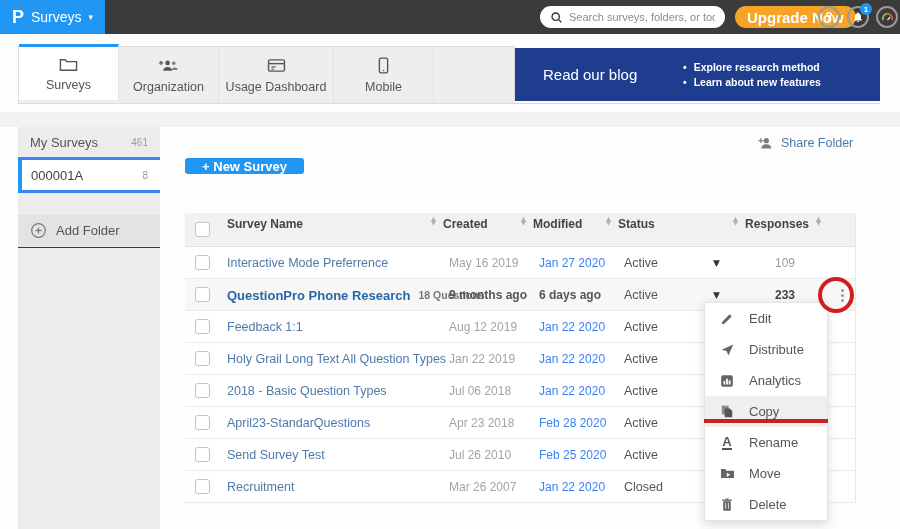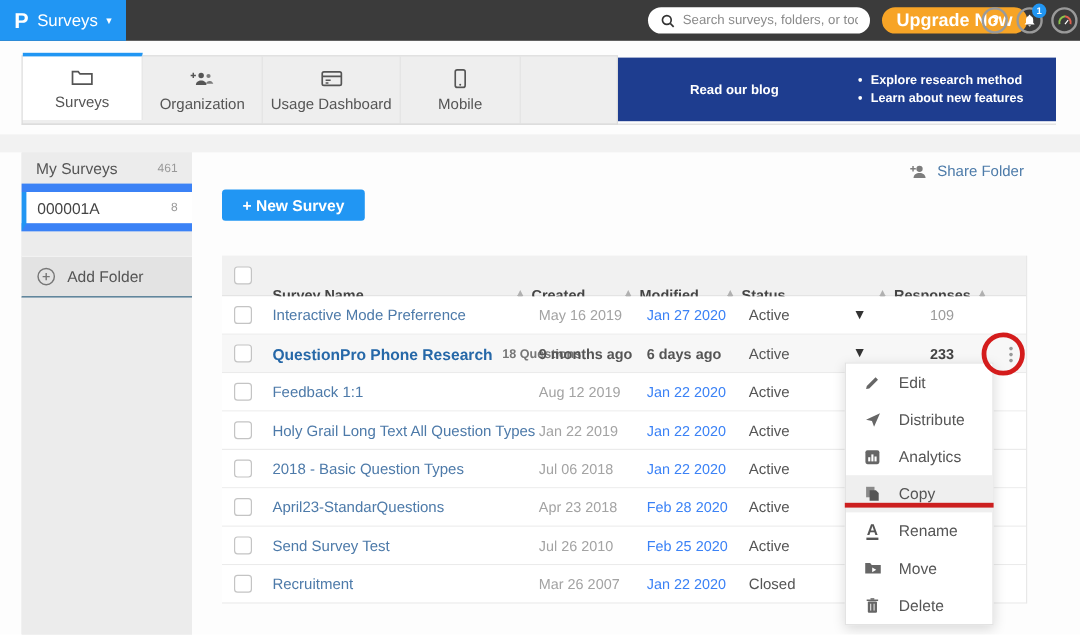--- a/index.html
+++ b/index.html
@@ -24,43 +24,43 @@
   .tabstrip { position:absolute; left:18px; top:46px; width:497px; height:58px; background:#eeeeee; border:1px solid #dcdcdc; display:flex; }
   .tab { width:100px; height:100%; display:flex; flex-direction:column; align-items:center; justify-content:center; gap:5px; border-right:1px solid #e3e3e3; cursor:pointer; color:#555; font-size:12.5px; }
   .tab.wide { width:115px; }
   .tab.active { background:#fff; border-top:3px solid #2196f3; margin-top:-3px; }
   .tab .ticon { height:18px; display:flex; align-items:center; }
   .tab-filler { flex:1; border-right:none; }
   .strip-underline { position:absolute; left:18px; top:103px; width:862px; height:1px; background:#dcdcdc; }
 
   
   .banner { position:absolute; left:515px; top:48px; width:365px; height:53px; background:#1e3d8f; color:#fff; display:flex; align-items:center; cursor:pointer; }
-  .banner-title { font-size:11px; margin-left:60px; width:140px;font-weight:bold; }
+  .banner-title { font-size:15px; margin-left:28px; width:140px; }
   .banner-bullets { list-style:none; font-size:10.5px; font-weight:bold; }
   .banner-bullets li { margin:3px 0; }
   .banner-bullets li::before { content:"•"; margin-right:7px; }
 
   .topband { position:absolute; left:0; top:112px; width:900px; height:15px; background:#f2f2f2; }
 
   
   .sidebar { position:absolute; left:18px; top:127px; width:142px; height:402px; background:#ececec; }
-  .side-item { height:33px; display:flex; align-items:center; justify-content:space-between; padding:0 12px; font-size:13px; color:#555; border-bottom:7px solid #3b82f6; cursor:pointer; background:#ececec; }
+  .side-item { height:33px; display:flex; align-items:center; justify-content:space-between; padding:0 12px; font-size:13px; color:#555; border-bottom:3px solid #3b82f6; cursor:pointer; background:#ececec; }
   .side-item.selected { background:#fff; border-left:4px solid #2196f3; padding-left:9px; color:#444; }
   .side-count { font-size:10px; color:#999; }
   .side-gap { height:20px; background:#ececec; }
   .add-folder { height:35px; background:#e3e3e3; display:flex; align-items:center; gap:9px; padding:0 12px; font-size:13px; color:#555; cursor:pointer; border-top:1px solid #f5f5f5; border-bottom:1px solid #0c4a6e; }
 
   
-  .new-survey-btn { position:absolute; left:185px; top:158px; width:119px; height:26px; background:#2196f3; color:#fff; border:none; border-radius:3px; font-size:13px; font-weight:bold; font-family:inherit; cursor:pointer; }
+  .new-survey-btn { position:absolute; left:185px; top:158px; width:119px; height:16px; background:#2196f3; color:#fff; border:none; border-radius:3px; font-size:13px; font-weight:bold; font-family:inherit; cursor:pointer; }
   .share-folder { position:absolute; left:757px; top:136px; display:flex; align-items:center; gap:7px; font-size:12.5px; color:#4d7ba9; cursor:pointer; }
 
   
   .table { position:absolute; left:185px; top:213px; width:671px; border-right:1px solid #e8e8e8; }
   .thead { position:relative; height:34px; background:#f1f1f1; border-bottom:1px solid #e0e0e0; font-size:12px; font-weight:bold; color:#444; }
-  .hcell { position:absolute; top:16px; height:34px; display:flex; align-items:center; gap:7px; }
+  .hcell { position:absolute; top:4px; height:34px; display:flex; gap:7px; }
   .sort { display:inline-flex; flex-direction:column; line-height:4px; font-size:6.5px; color:#b0b0b0; font-family:"DejaVu Sans",sans-serif; }
   .trow { position:relative; height:32px; border-bottom:1px solid #ebebeb; background:#fff; font-size:12px; }
   .trow.highlight { background:#f7f7f7; }
   .cell { position:absolute; top:0; height:32px; display:flex; align-items:center; }
   .cb { position:absolute; left:10px; top:8px; width:15px; height:15px; border:1px solid #c4c4c4; border-radius:3px; background:#fff; cursor:pointer; }
   .c-name { left:42px; gap:8px; }
   .c-name a { color:#4d7aa9; text-decoration:none; font-size:12.5px; cursor:pointer; }
   .trow.highlight .c-name a { font-weight:bold; color:#2668a8; font-size:13px; }
   .qbadge { font-size:10.5px; color:#777; font-weight:bold; }
   .c-created { left:264px; width:85px; color:#a3a3a3; }

